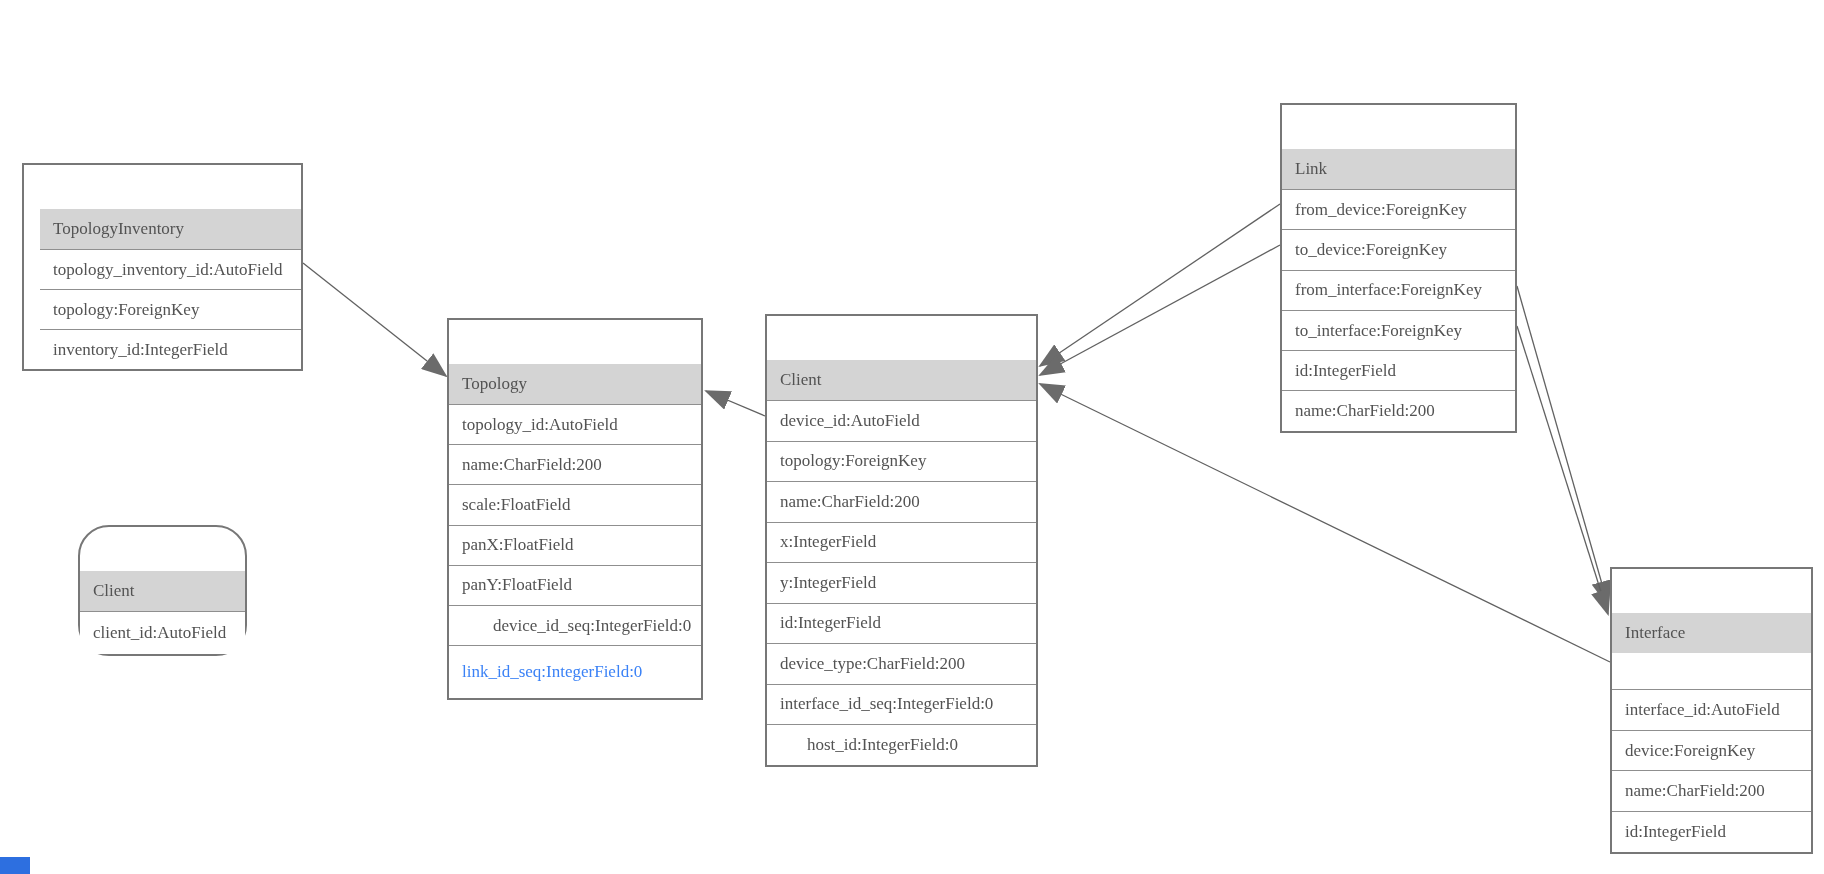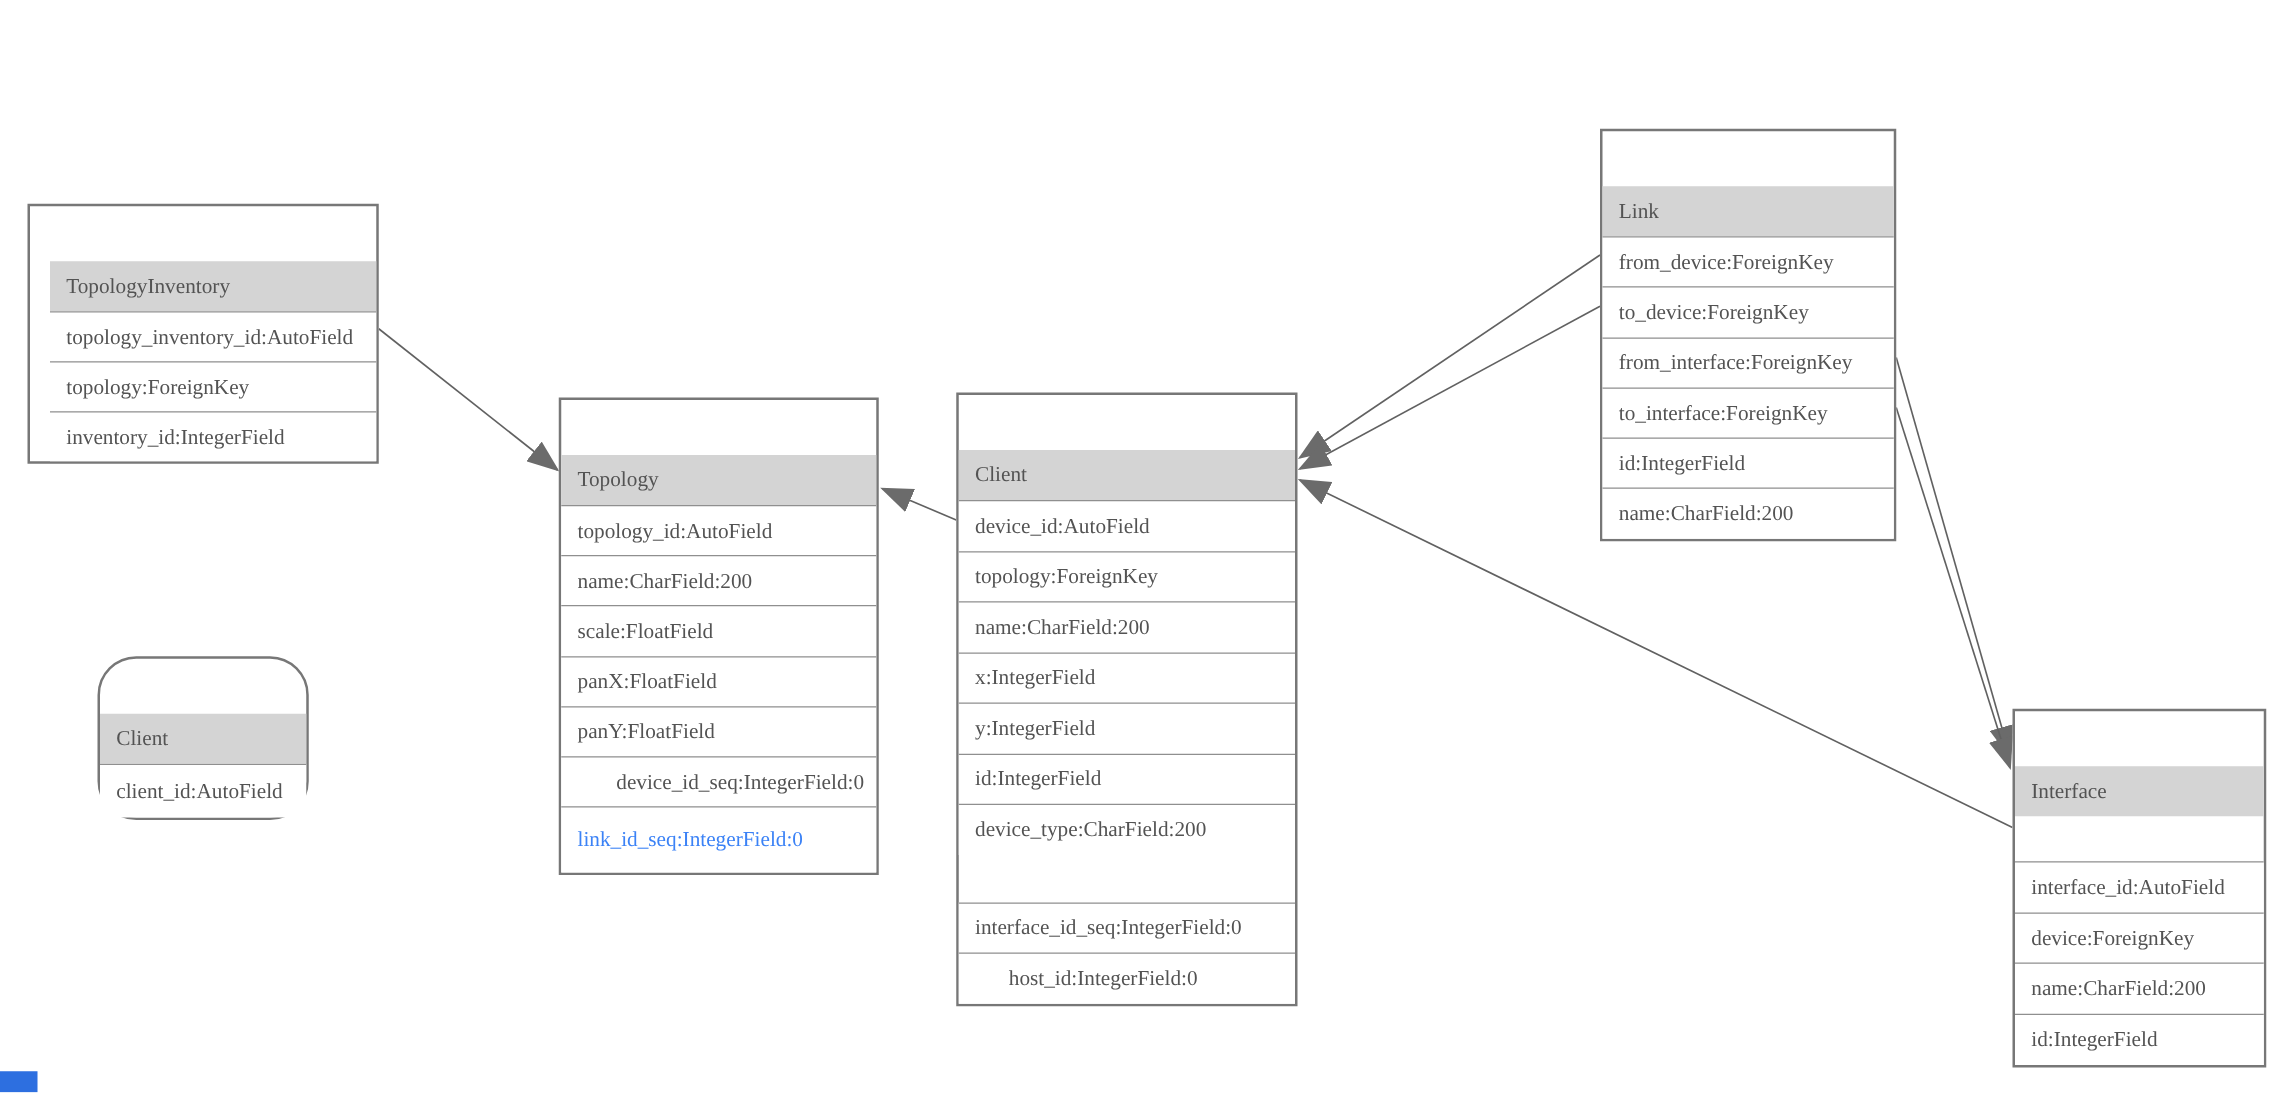--- a/index.html
+++ b/index.html
@@ -101,21 +101,21 @@
       </div>
       <div class="entity" style="left: 765px; top: 314px; width: 273px; border-color: rgb(119, 119, 119); color: rgb(83, 83, 83);">
     <div class="entity-header" style="height: 40px; background: rgb(212, 212, 212);">Client</div>
   <div class="field-row" style="height: 40.5px; border-top-color: rgb(143, 143, 143); color: rgb(83, 83, 83);">device_id:AutoField</div>
         <div class="field-row" style="height: 40.5px; border-top-color: rgb(143, 143, 143); color: rgb(83, 83, 83);">topology:ForeignKey</div>
         <div class="field-row" style="height: 40.5px; border-top-color: rgb(143, 143, 143); color: rgb(83, 83, 83);">name:CharField:200</div>
         <div class="field-row" style="height: 40.5px; border-top-color: rgb(143, 143, 143); color: rgb(83, 83, 83);">x:IntegerField</div>
         <div class="field-row" style="height: 40.5px; border-top-color: rgb(143, 143, 143); color: rgb(83, 83, 83);">y:IntegerField</div>
         <div class="field-row" style="height: 40.5px; border-top-color: rgb(143, 143, 143); color: rgb(83, 83, 83);">id:IntegerField</div>
         <div class="field-row" style="height: 40.5px; border-top-color: rgb(143, 143, 143); color: rgb(83, 83, 83);">device_type:CharField:200</div>
-        <div class="field-row" style="height: 40.5px; border-top-color: rgb(143, 143, 143); color: rgb(83, 83, 83); margin-top: 38px;">interface_id_seq:IntegerField:0</div>
+        <div class="field-row" style="height: 40.5px; border-top-color: rgb(143, 143, 143); color: rgb(83, 83, 83);">interface_id_seq:IntegerField:0</div>
         <div class="field-row" style="height: 40.5px; border-top-color: rgb(143, 143, 143); color: rgb(83, 83, 83); padding-left: 40px;">host_id:IntegerField:0</div>
       </div>
       <div class="entity" style="left: 1280px; top: 103px; width: 237px; border-color: rgb(119, 119, 119); color: rgb(83, 83, 83);">
     <div class="entity-header" style="height: 40px; background: rgb(212, 212, 212);">Link</div>
         <div class="field-row" style="height: 40.3px; border-top-color: rgb(143, 143, 143); color: rgb(83, 83, 83);">from_device:ForeignKey</div>
         <div class="field-row" style="height: 40.3px; border-top-color: rgb(143, 143, 143); color: rgb(83, 83, 83);">to_device:ForeignKey</div>
         <div class="field-row" style="height: 40.3px; border-top-color: rgb(143, 143, 143); color: rgb(83, 83, 83);">from_interface:ForeignKey</div>
         <div class="field-row" style="height: 40.3px; border-top-color: rgb(143, 143, 143); color: rgb(83, 83, 83);">to_interface:ForeignKey</div>
         <div class="field-row" style="height: 40.3px; border-top-color: rgb(143, 143, 143); color: rgb(83, 83, 83);">id:IntegerField</div>
         <div class="field-row" style="height: 40.3px; border-top-color: rgb(143, 143, 143); color: rgb(83, 83, 83);">name:CharField:200</div>

